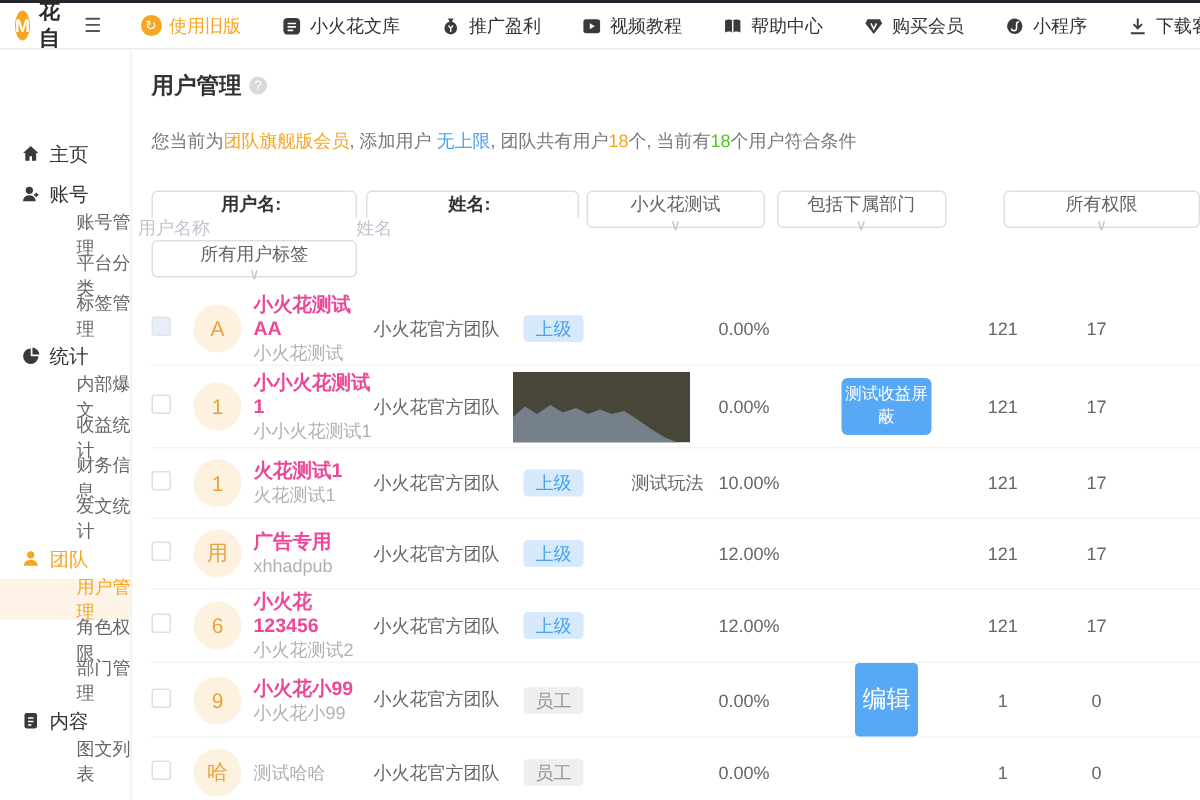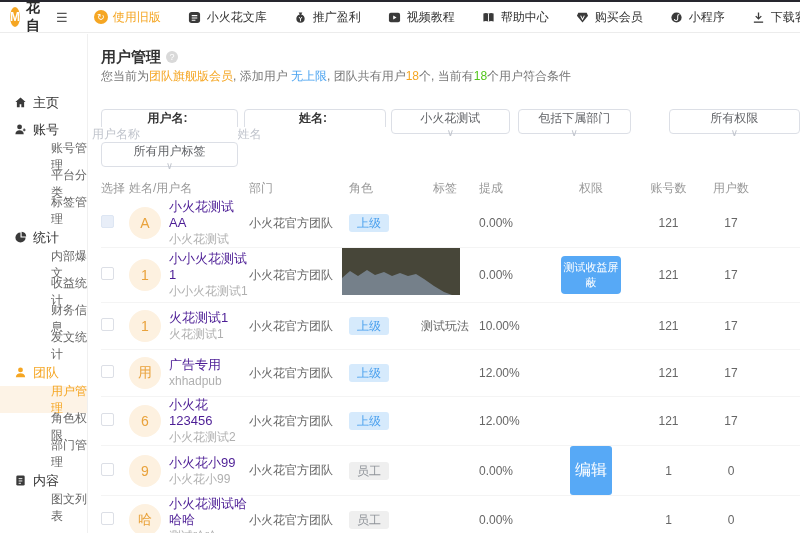--- a/index.html
+++ b/index.html
@@ -35,21 +35,21 @@
               padding-left:51px; cursor:pointer; }
   .side-item.team { color:#f5a623; }
   .side-sub.selected { background:#fdf3e6; color:#f5a623; }
 
   
   .main { position:absolute; top:34px; left:89px; right:0; bottom:0; background:#fff; padding-left:12px; }
   .page-title-row { margin-top:14px; height:18px; display:flex; align-items:center; gap:5px; }
   .page-title { font-size:15px; font-weight:bold; color:#333; }
   .info-dot { width:12px; height:12px; border-radius:50%; background:#d9d9d9; color:#fff;
               font-size:9px; display:flex; align-items:center; justify-content:center; }
-  .notice { margin-top:2px; height:17px; font-size:12px; color:#777; line-height:17px; }
+  .notice { margin-top:20px; height:17px; font-size:12px; color:#777; line-height:17px; }
   .notice .org { color:#f5a623; }
   .notice .blu { color:#4aa3f0; }
   .notice .grn { color:#52c41a; }
 
   .filters-row1 { margin-top:24px; display:flex; align-items:center; }
   .filters-row2 { margin-top:8px; display:flex;font-family:Liberation Mono, monospace; }
   .fbox { height:25px; border:1px solid #dcdfe6; border-radius:4px; background:#fff;
           display:flex; align-items:center; padding:0 9px; font-size:12px;flex-direction:column; }
   .fbox .flbl { font-weight:bold; color:#333; margin-right:4px; white-space:nowrap; }
   .fbox input { border:none; outline:none; flex:1; min-width:0; font-size:12px; color:#333;
@@ -69,21 +69,21 @@
   .trow { min-height:47px; border-bottom:1px solid #f4f4f4; font-size:12px; color:#666; }
   .trow.tall { min-height:55px; }
   .c-center { text-align:center; }
   .checkbox { width:13px; height:13px; border:1px solid #dcdfe6; border-radius:2px;
               background:#fff; display:inline-block; cursor:pointer; }
   .checkbox.filled { background:#e8eef8; border-color:#dde6f3; }
   .namecell { display:flex; align-items:center; }
   .avatar { width:32px; height:32px; border-radius:50%; background:#fdf1e0; color:#e9a23b;
             font-size:14px; display:flex; align-items:center; justify-content:center; flex:none; }
   .nm { margin-left:8px; display:flex; flex-direction:column; line-height:16px; }
-  .n1 { font-size:13px; color:#4c1d95; }
+  .n1 { font-size:13px; color:#ec4899;font-weight:bold; }
   .n2 { font-size:12px; color:#b0b0b0; }
   .tag { display:inline-block; padding:3px 8px; border-radius:3px; font-size:12px; line-height:1; }
   .tag-blue { background:#d6eafc; color:#4aa0ee; }
   .tag-gray { background:#efefef; color:#8f9399; }
   .btn-perm { display:inline-block; width:60px; background:#57a9f6; color:#fff; font-size:11px;
               line-height:15px; text-align:center; padding:4px 2px; border-radius:4px;
               border:none; cursor:pointer; font-family:inherit; }
   .btn-edit { display:inline-block; background:#57a9f6; color:#fff; font-size:16px;
               padding:14px 5px; border-radius:3px; border:none; cursor:pointer; font-family:inherit; }
 
@@ -289,31 +289,20 @@
     </div>
   </div>
   <div class="filters-row2">
     <div class="fbox fsel w1">
       <span>所有用户标签</span>
       <span class="chev">∨</span>
     </div>
   </div>
 
   <div class="table">
-    <div class="thead">
-      <span>选择</span>
-      <span>姓名/用户名</span>
-      <span>部门</span>
-      <span>角色</span>
-      <span class="c-center">标签</span>
-      <span>提成</span>
-      <span class="c-center">权限</span>
-      <span class="c-center">账号数</span>
-      <span class="c-center">用户数</span>
-    </div>
 
     <div class="trow">
       <span><span class="checkbox filled"></span></span>
       <span class="namecell">
           <span class="avatar">A</span>
         <span class="nm">
             <span class="n1">小火花测试AA</span>
             <span class="n2">小火花测试</span>
           </span>
         </span>
@@ -414,21 +403,20 @@
       <span class="c-center"><button class="btn-edit">编辑</button></span>
       <span class="c-center">1</span>
       <span class="c-center">0</span>
     </div>
 
     <div class="trow">
       <span><span class="checkbox"></span></span>
       <span class="namecell">
           <span class="avatar">哈</span>
         <span class="nm">
-            <span class="n1">小火花测试哈哈哈</span>
             <span class="n2">测试哈哈</span>
           </span>
         </span>
       <span>小火花官方团队</span>
       <span><span class="tag tag-gray">员工</span></span>
       <span class="c-center"></span>
       <span>0.00%</span>
       <span class="c-center"></span>
       <span class="c-center">1</span>
       <span class="c-center">0</span>

